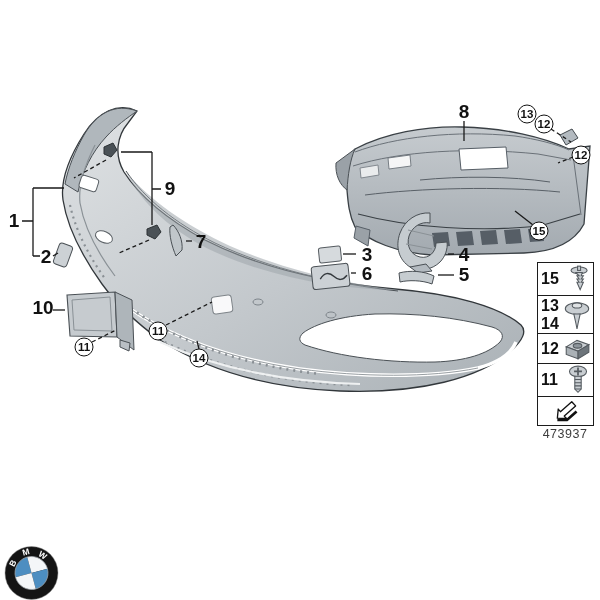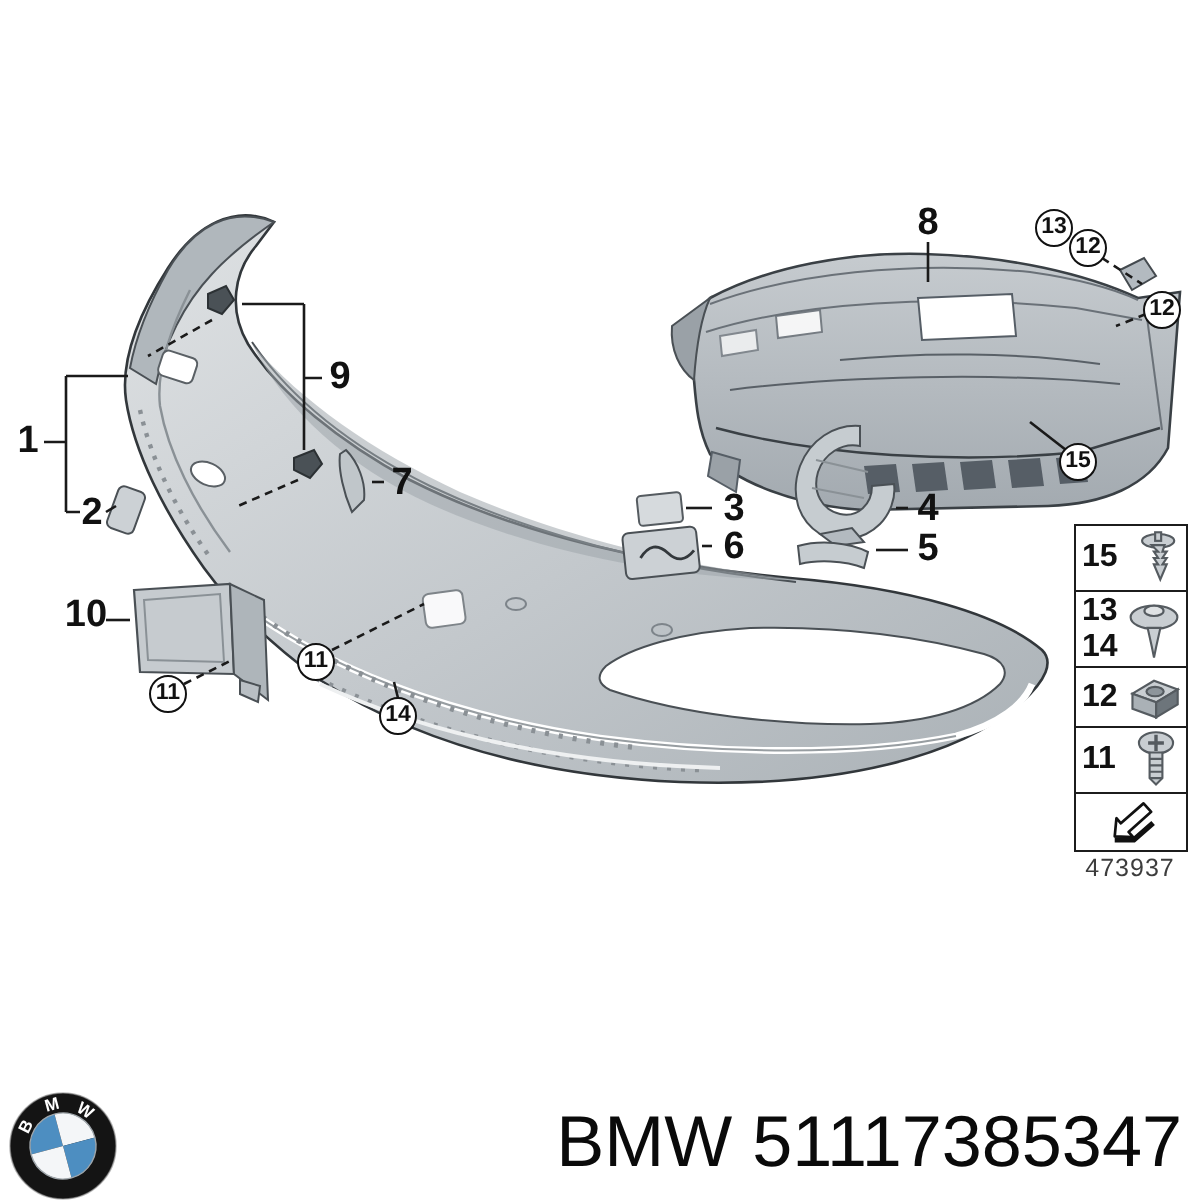--- a/index.html
+++ b/index.html
@@ -253,15 +253,14 @@
         <path d="M28.5,27 L12,27 A16.5,16.5 0 0 0 28.5,43.5 Z" fill="#f4f6f8"></path>
         <circle cx="28.5" cy="27" r="16.5" fill="none" stroke="#9fa6ab" stroke-width=".7"></circle>
       </g>
       <g fill="#ffffff" font-family="Liberation Sans, sans-serif" font-size="8.5" font-weight="bold" text-anchor="middle">
         <text x="13.2" y="15.5" transform="rotate(-48 13.2 12.8)">B</text>
         <text x="28.5" y="8.3">M</text>
         <text x="43.8" y="15.5" transform="rotate(48 43.8 12.8)">W</text>
       </g>
     </g>
   </svg>
-  <div class="part-number">BMW 51117385347</div>
 
 </div>
 
 </body></html>

